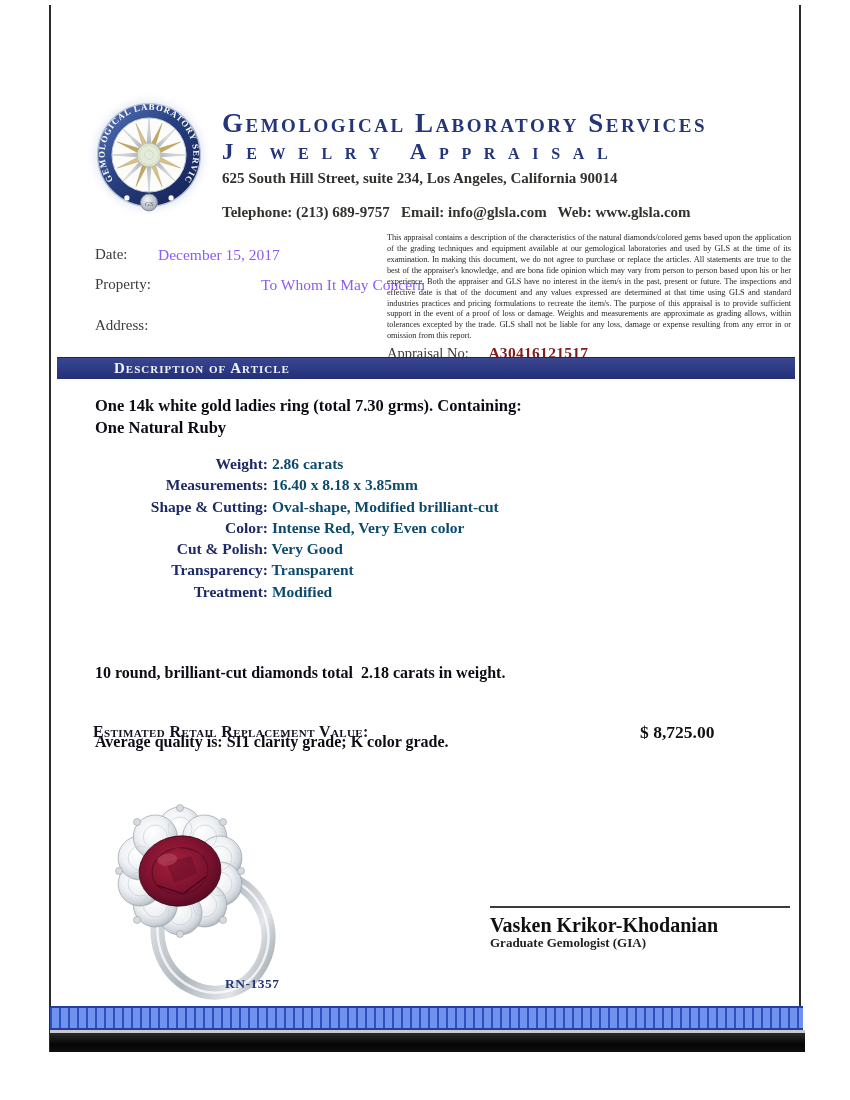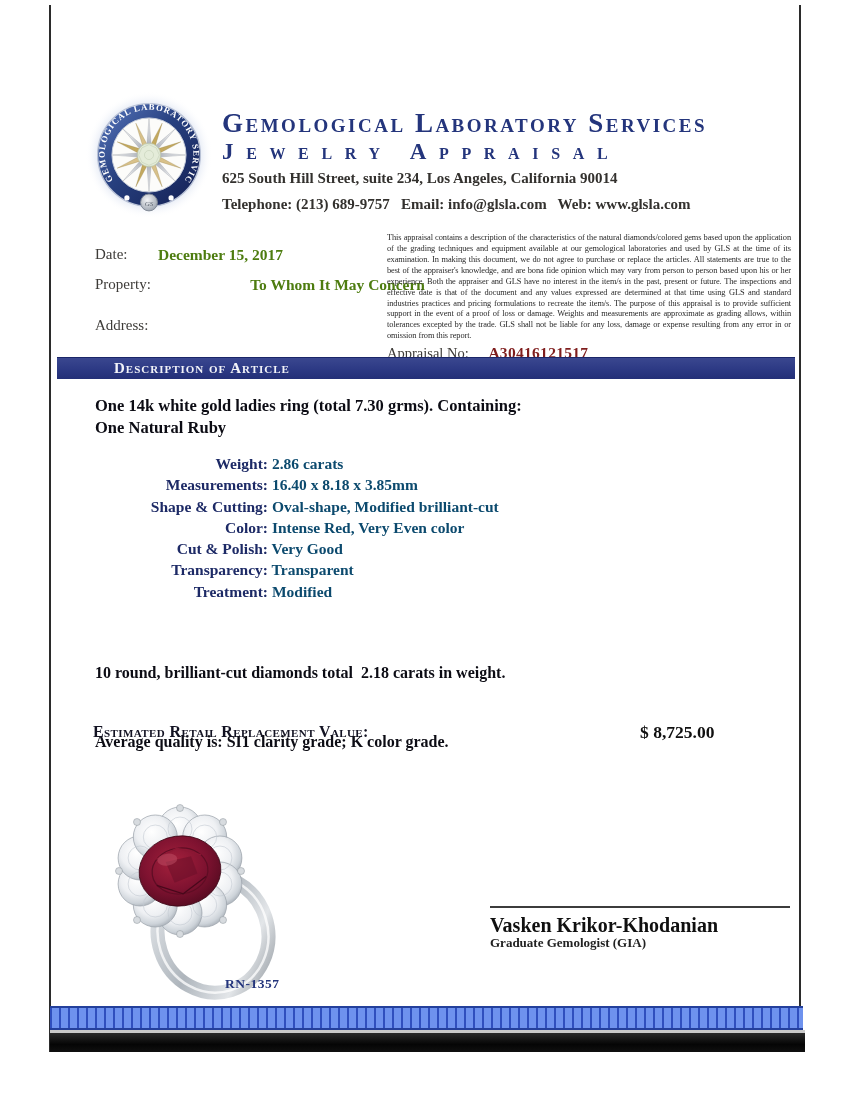--- a/index.html
+++ b/index.html
@@ -10,27 +10,27 @@
   .vrule.left{left:49px;}
   .vrule.right{left:799px;}
 
   
   .logo{position:absolute;left:84px;top:90px;width:130px;height:130px;}
   .title-block{position:absolute;left:222px;top:110px;width:575px;}
   .org-name{margin:0;font-variant:small-caps;font-weight:700;font-size:27px;
             letter-spacing:2.5px;color:#24357c;line-height:1.0;}
   .doc-type{margin:3px 0 0 0;font-variant:small-caps;font-weight:700;font-size:23px;
             letter-spacing:0.55em;color:#24357c;line-height:1.0;}
-  .addr-line{margin:6px 0 8px 0;font-size:15px;color:#33312e;line-height:1.2;font-weight:600;}
+  .addr-line{margin:6px 0 16px 0;font-size:15px;color:#33312e;line-height:1.2;font-weight:600;}
   .contact-line{margin:1px 0 0 0;font-size:15px;color:#33312e;line-height:1.2;font-weight:600;
                 white-space:pre-wrap;}
 
   
   .meta-row{position:absolute;left:95px;font-size:15px;color:#3d3b38;}
-  .meta-row .val{position:absolute;left:63px;top:0;width:280px;font-weight:700;color:#4d7c0f;font-size:15.5px;white-space:nowrap;}
+  .meta-row .val{position:absolute;left:63px;top:0;width:280px;font-weight:400;color:#8b5cf6;font-size:15.5px;white-space:nowrap;}
   .meta-row.r1{top:246px;}
   .meta-row.r2{top:276px;}
   .meta-row.r2 .val{left:50px;text-align:right;}
   .meta-row.r3{top:317px;}
 
   .disclaimer{position:absolute;left:387px;top:233px;width:404px;font-size:8.4px;
               line-height:1.3;text-align:justify;color:#2a2a2a;letter-spacing:-0.1px;}
   .appraisal-row{position:absolute;left:387px;top:344px;font-size:14.5px;color:#3d3b38;}
   .appraisal-row .val{font-weight:700;color:#7f1d1d;font-size:15.5px;margin-left:16px;letter-spacing:0.3px;}
 

